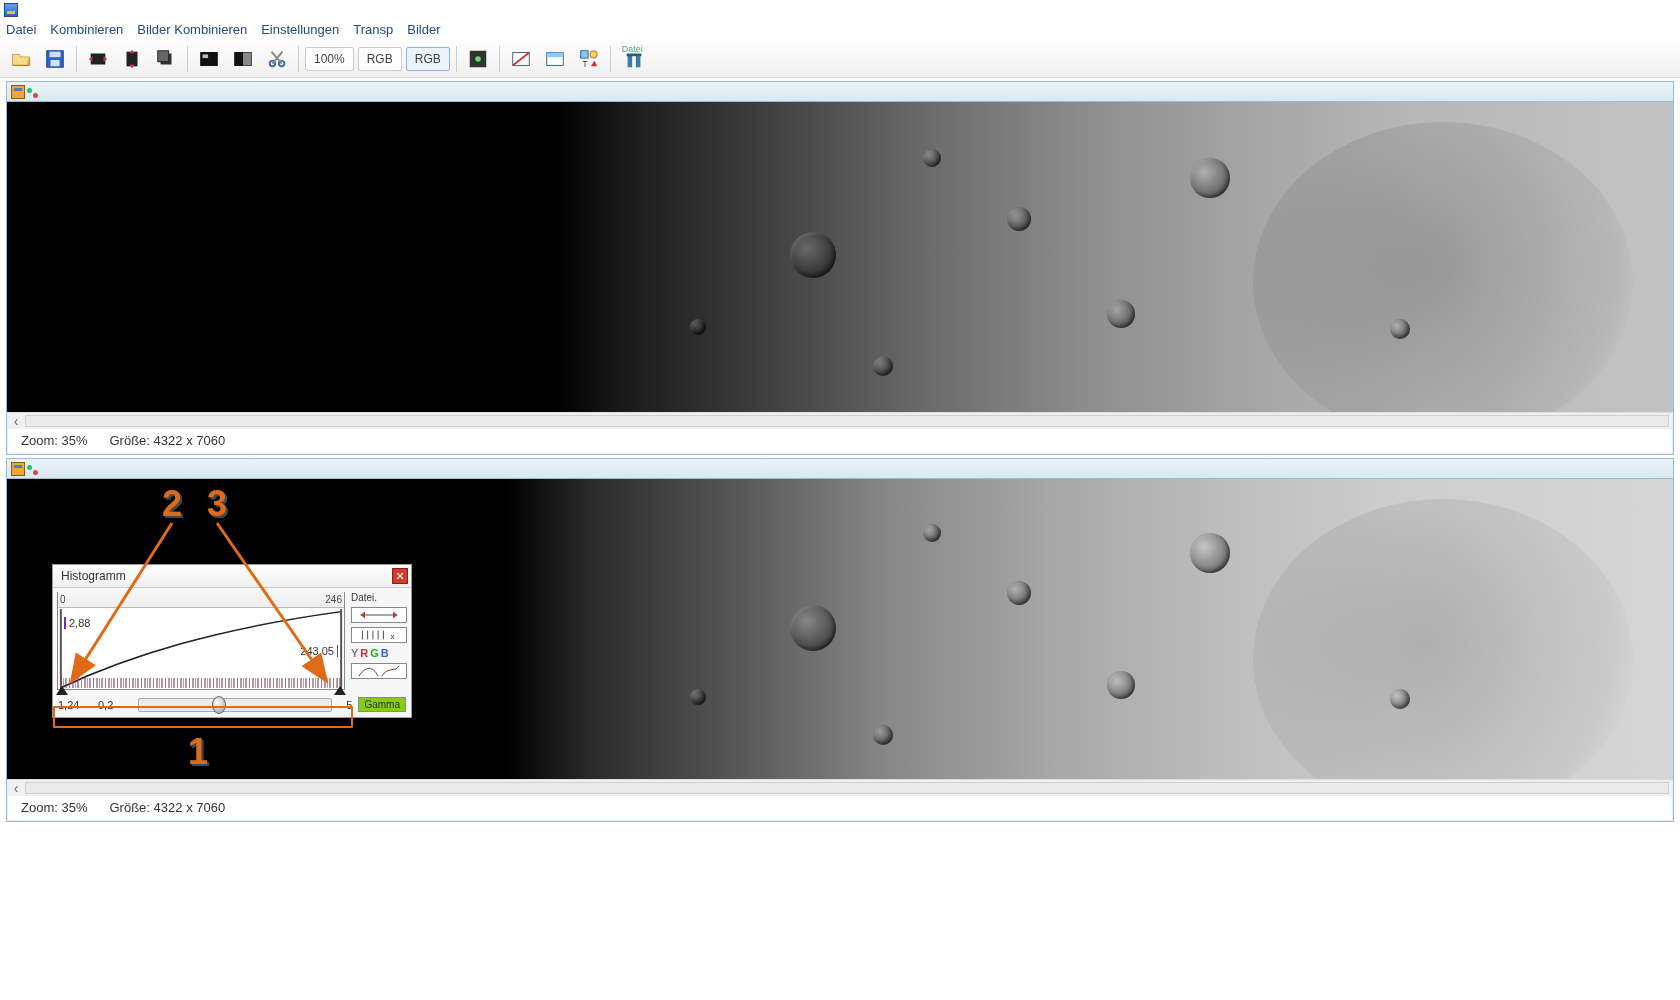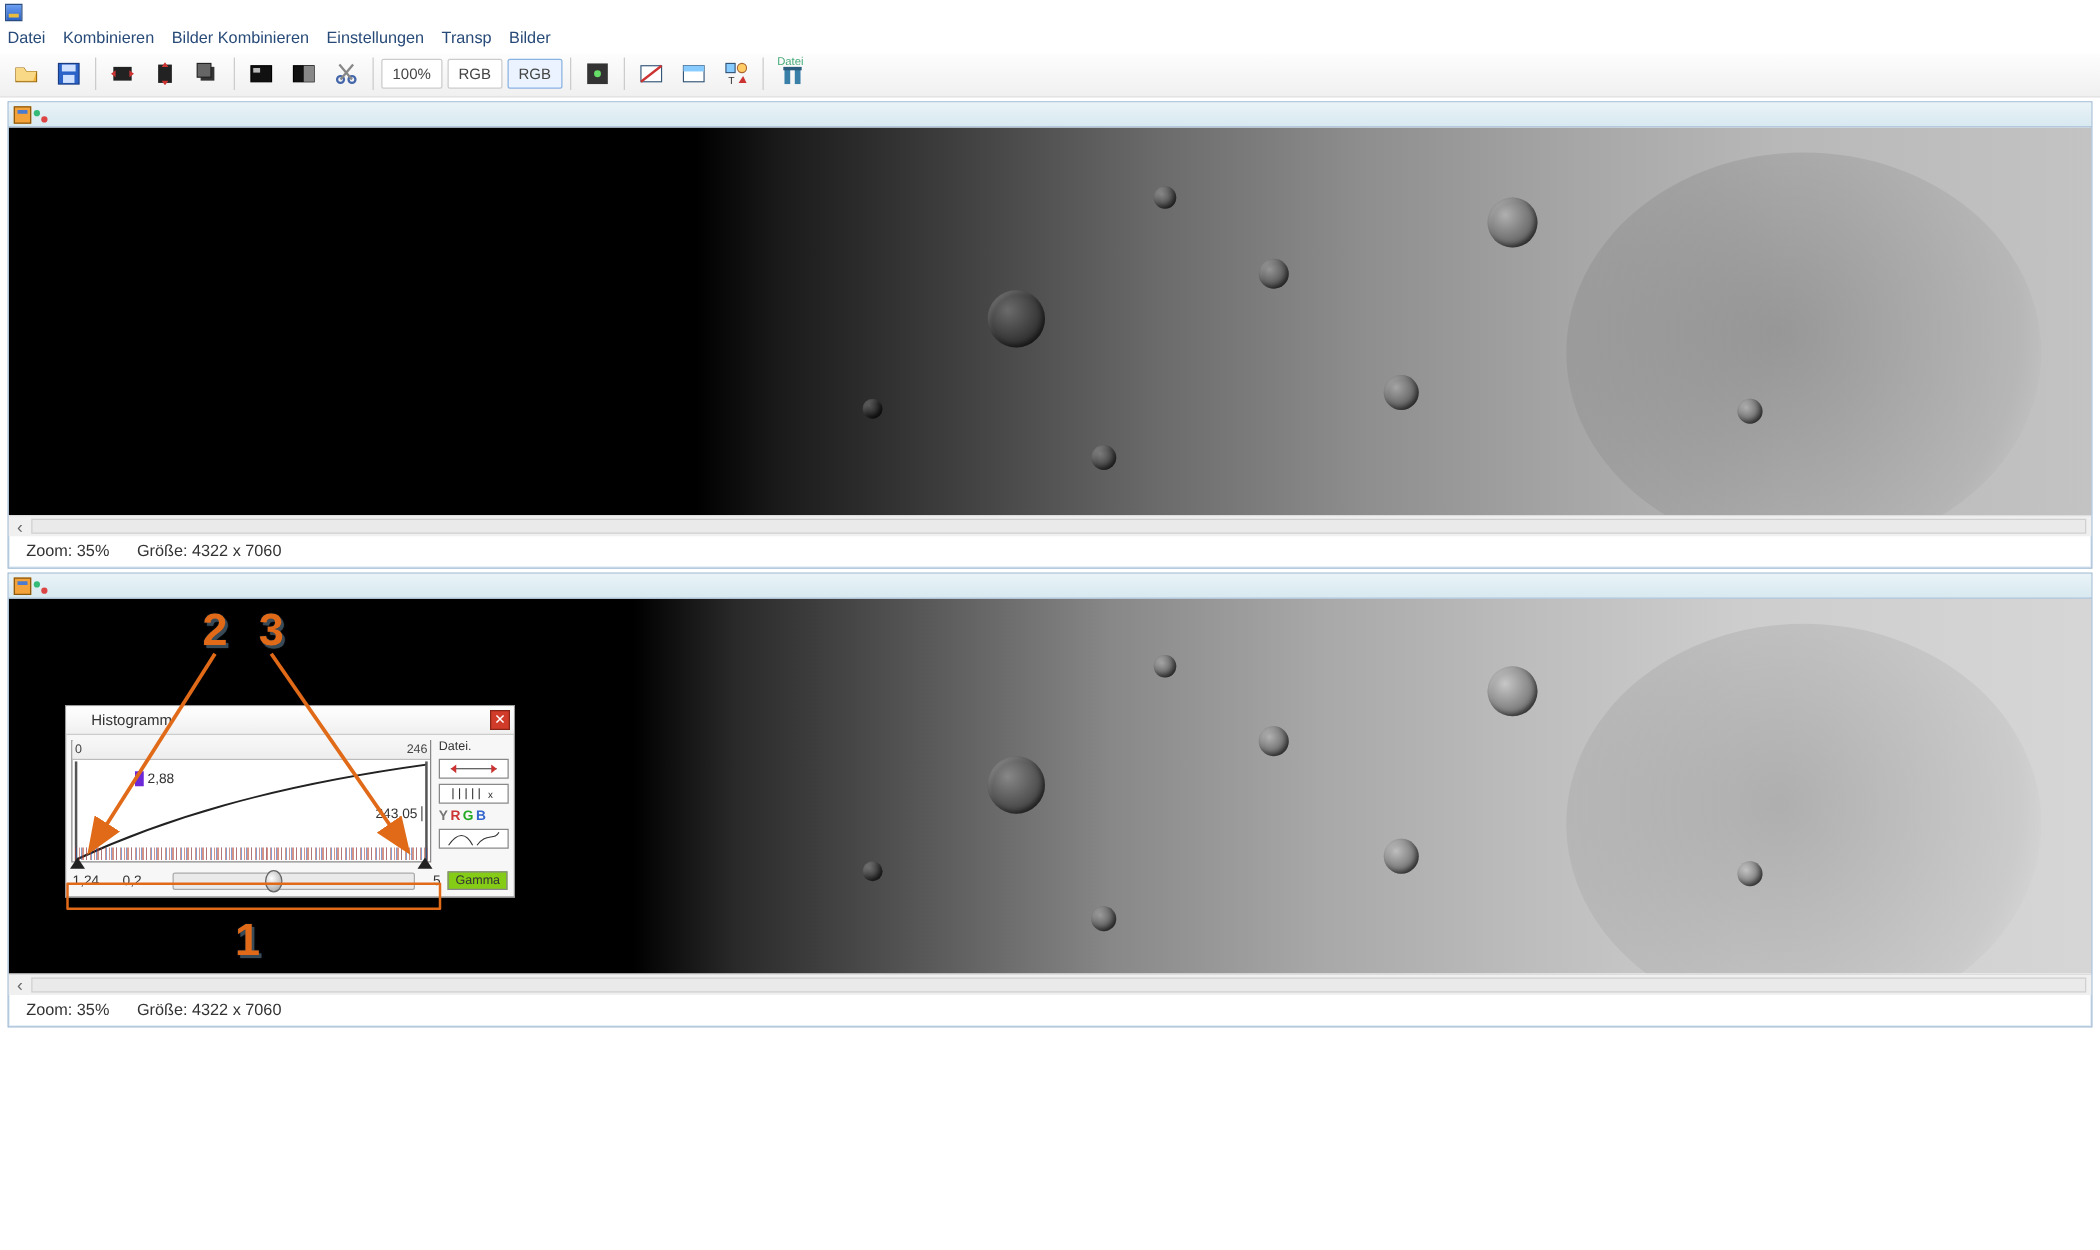--- a/index.html
+++ b/index.html
@@ -179,21 +179,21 @@
     left:45px; top:85px;
     width:360px;
     background:#f7f7f7;
     border:1px solid #9b9b9b;
     box-shadow: 2px 3px 6px rgba(0,0,0,0.35);
     font-size:11px;
     z-index:10;
   }
   .histo-title{
     display:flex; justify-content:space-between; align-items:center;
-    padding:3px 3px 3px 20px;
+    padding:3px 3px 3px 8px;
     background:linear-gradient(#fff,#f0f0f0);
     border-bottom:1px solid #ccc;
     font-size:12px;
   }
   .histo-close{
     width:16px; height:16px; background:#d13c2a; color:#fff;
     display:flex; align-items:center; justify-content:center;
     font-size:11px; line-height:1;
     border:1px solid #8a2417;
   }
@@ -211,21 +211,21 @@
     display:flex; justify-content:space-between;
     font-size:10px; color:#444; padding:2px 2px;
     background:linear-gradient(#f6f6f6,#eee);
     border-bottom:1px solid #bbb;
   }
   .histo-chart svg.curve{
     position:absolute; left:0; top:16px; width:100%; height:calc(100% - 16px);
   }
   .histo-chart .lbl-black{
     position:absolute; left:6px; top:24px; font-size:11px; color:#333;
-    border-left:7px solid #6d28d9; padding-left:3px;margin-left:44px;
+    border-left:2px solid #6d28d9; padding-left:3px;
   }
   .histo-chart .lbl-white{
     position:absolute; right:6px; top:52px; font-size:11px; color:#333;
     border-right:1px solid #555; padding-right:3px;
   }
   .histo-chart .bars{
     position:absolute; left:2px; right:2px; bottom:1px; height:10px;
     background:
       repeating-linear-gradient(90deg,
         rgba(180,60,40,0.7) 0 1px, transparent 1px 3px),

